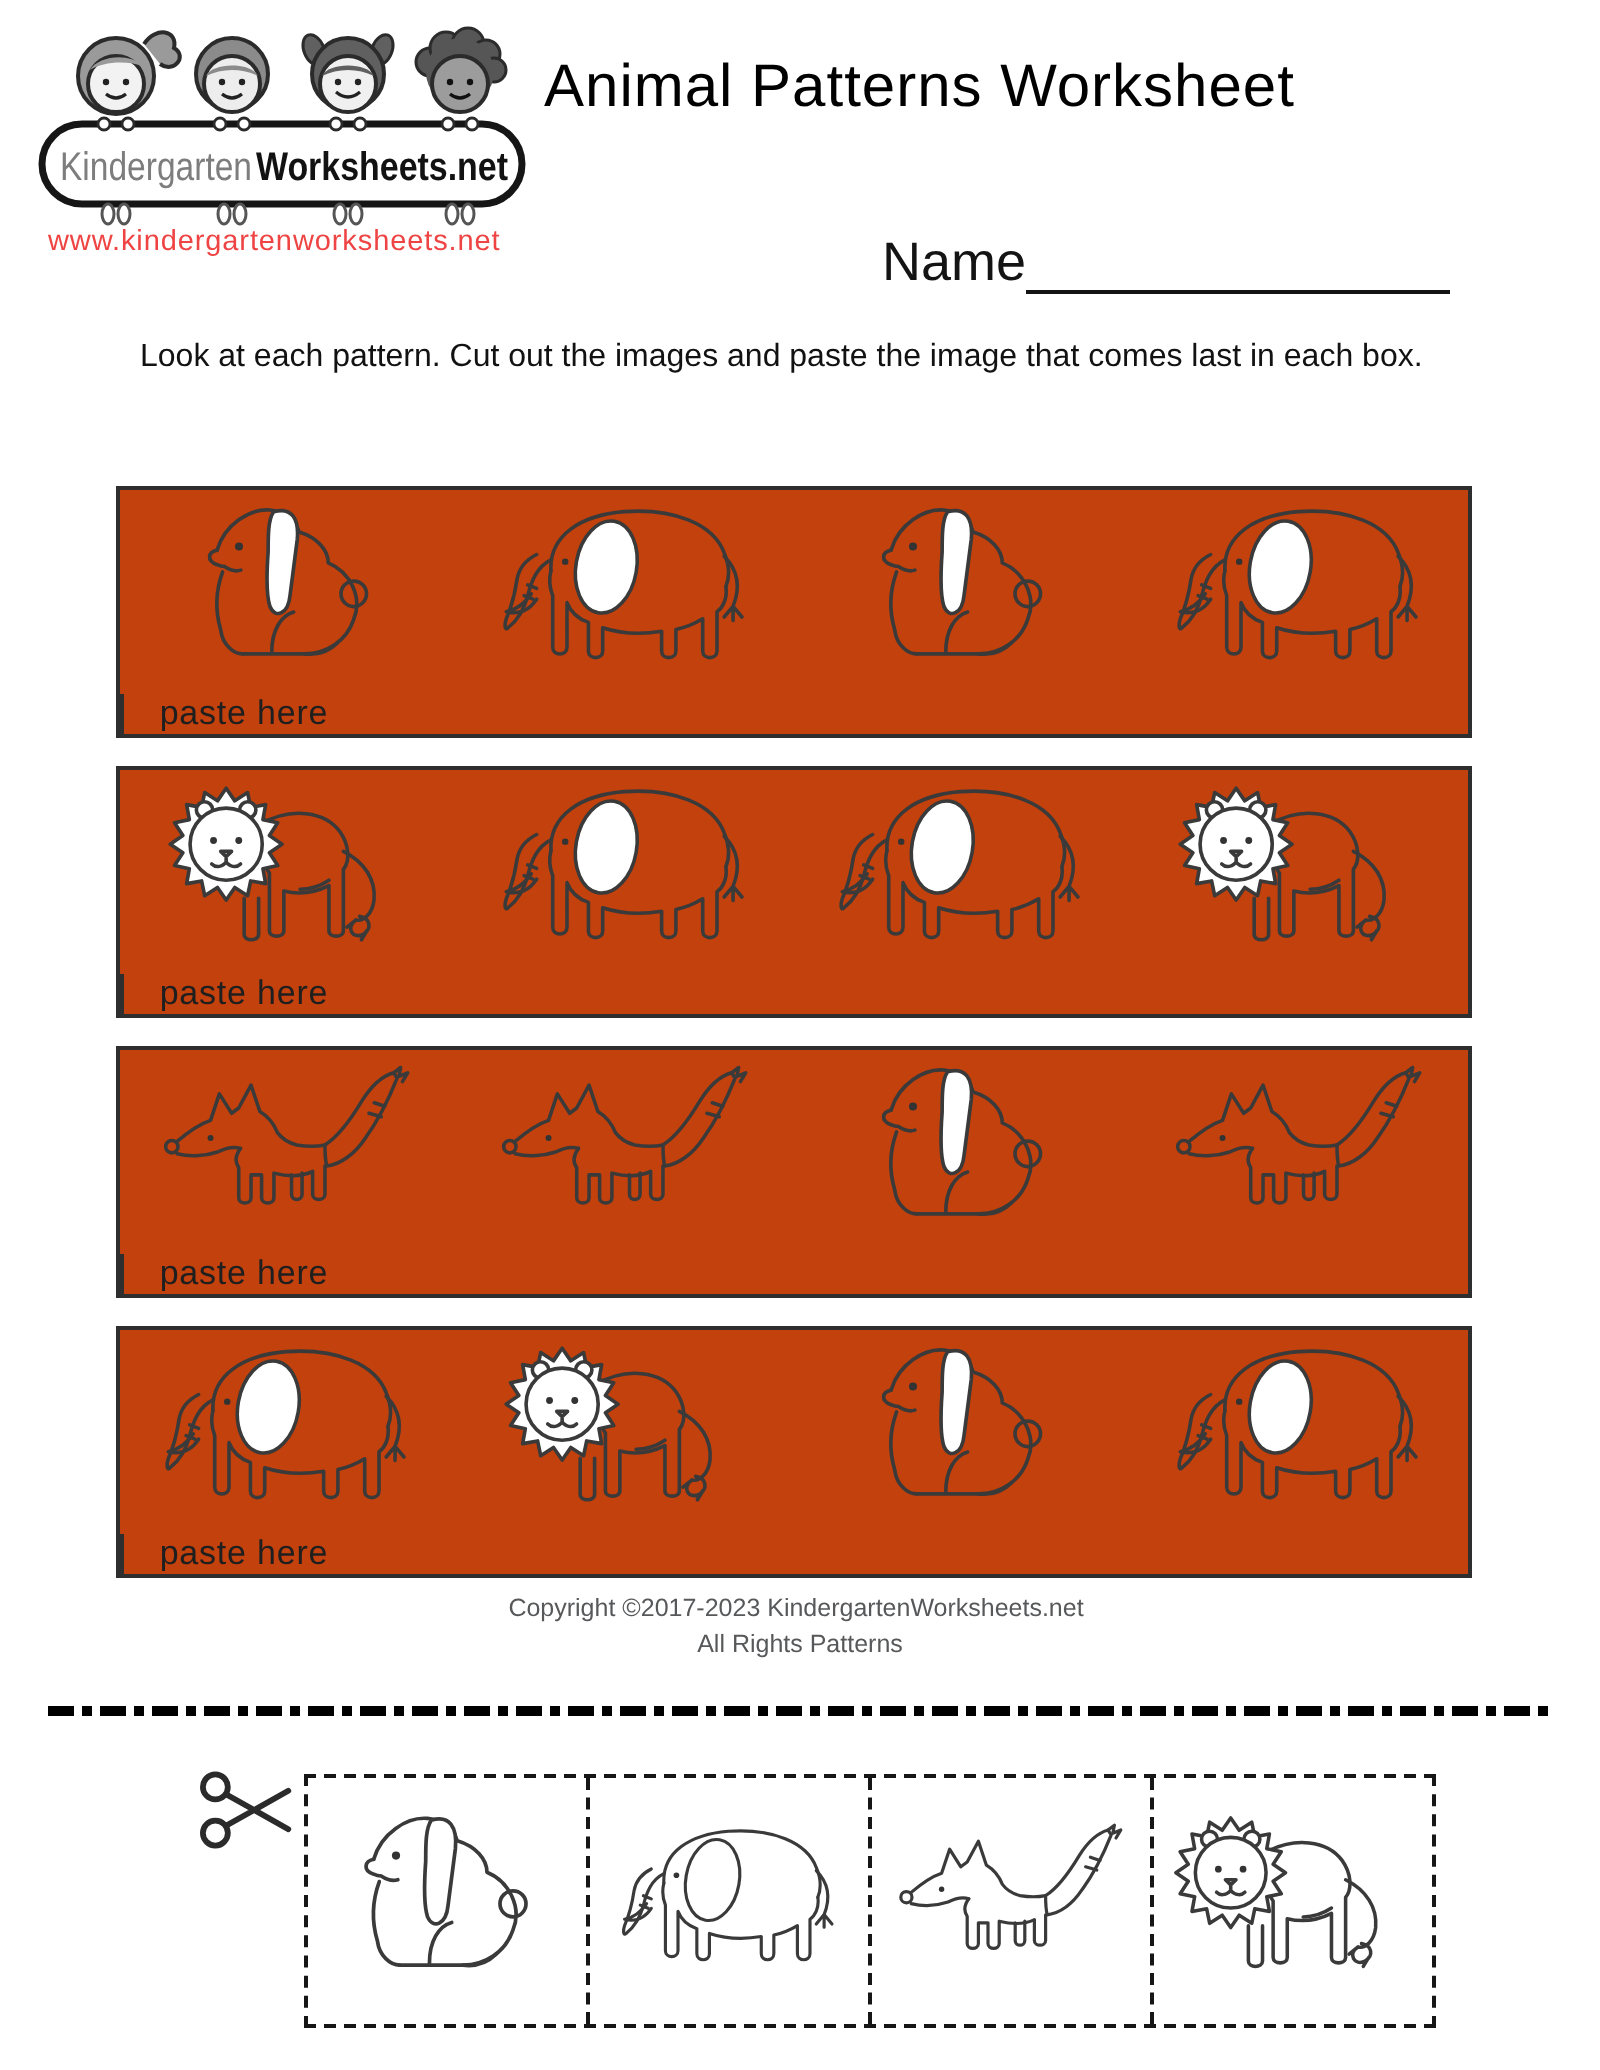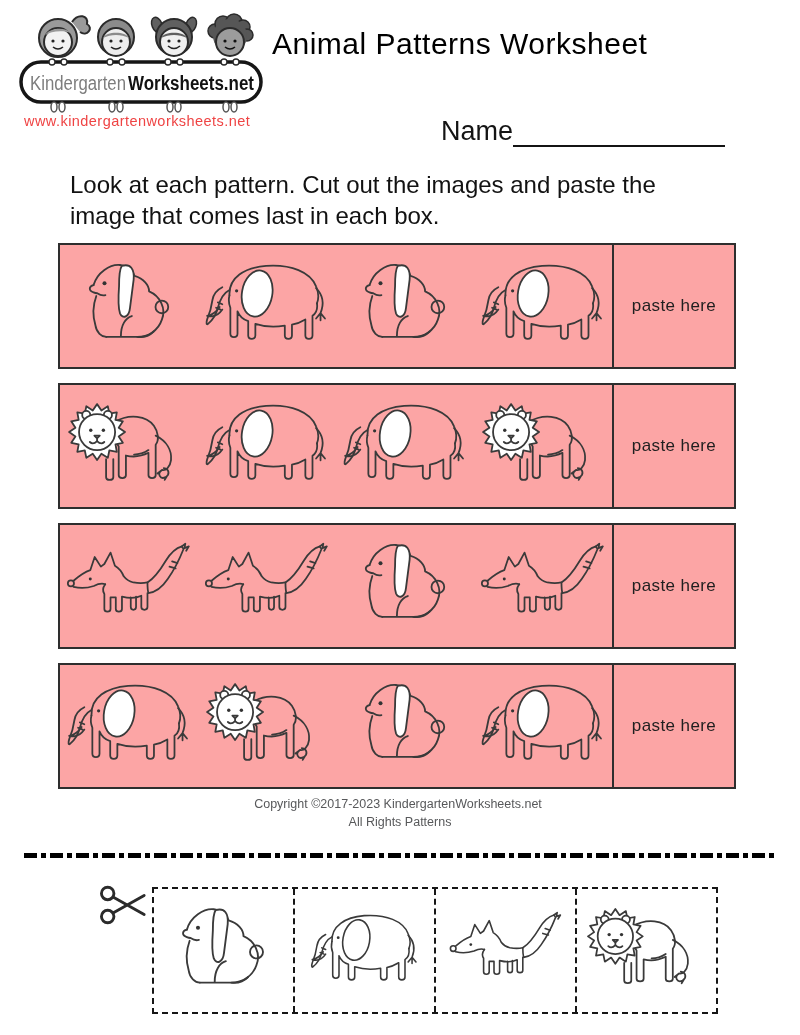--- a/index.html
+++ b/index.html
@@ -6,24 +6,24 @@
   body{font-family:"Liberation Sans",sans-serif;color:#1c1c1c;}
   .page{position:relative;width:800px;height:1035px;background:#fff;overflow:hidden;}
 
   
   .logo{position:absolute;left:16px;top:8px;width:250px;height:110px;}
   .logo-url{position:absolute;left:24px;top:113px;font-size:14.5px;letter-spacing:.45px;color:#ef4444;}
   .title{position:absolute;left:272px;top:27px;margin:0;font-size:30px;font-weight:400;letter-spacing:.5px;color:#000000;}
   .name-row{position:absolute;left:441px;top:114px;display:flex;align-items:flex-end;}
   .name-label{font-size:27px;color:#141414;}
   .name-line{display:inline-block;width:212px;height:31px;border-bottom:2.2px solid #141414;}
-  .instructions{position:absolute;left:70px;top:169px;width:645px;margin:0;font-size:24px;line-height:1.3;color:#121212;}
+  .instructions{position:absolute;left:70px;top:169px;width:645px;margin:0;font-size:16px;line-height:1.3;color:#121212;}
 
   
-  .row{position:absolute;left:58px;width:678px;height:126px;border:2.6px solid #2e2e2e;box-sizing:border-box;display:flex;background:#fca5a5;}
+  .row{position:absolute;left:58px;width:678px;height:126px;border:2.6px solid #2e2e2e;box-sizing:border-box;display:flex;background:#c2410c;flex-direction:column;}
   .row1{top:243px}.row2{top:383px}.row3{top:523px}.row4{top:663px}
   .animals{flex:1;display:flex;align-items:center;}
   .slot{flex:1;display:flex;align-items:center;justify-content:center;}
   .paste-box{width:120px;border-left:2.4px solid #2e2e2e;display:flex;align-items:center;justify-content:center;}
   .paste-box span{font-size:17px;letter-spacing:.4px;color:#1f1f1f;}
 
   
   .copyright{position:absolute;left:0;top:797px;width:796px;text-align:center;font-size:12.5px;color:#57585a;}
   .rights{position:absolute;left:0;top:815px;width:800px;text-align:center;font-size:12.5px;color:#57585a;}
   .cut-line{position:absolute;left:24px;top:853px;width:752px;height:5px;

